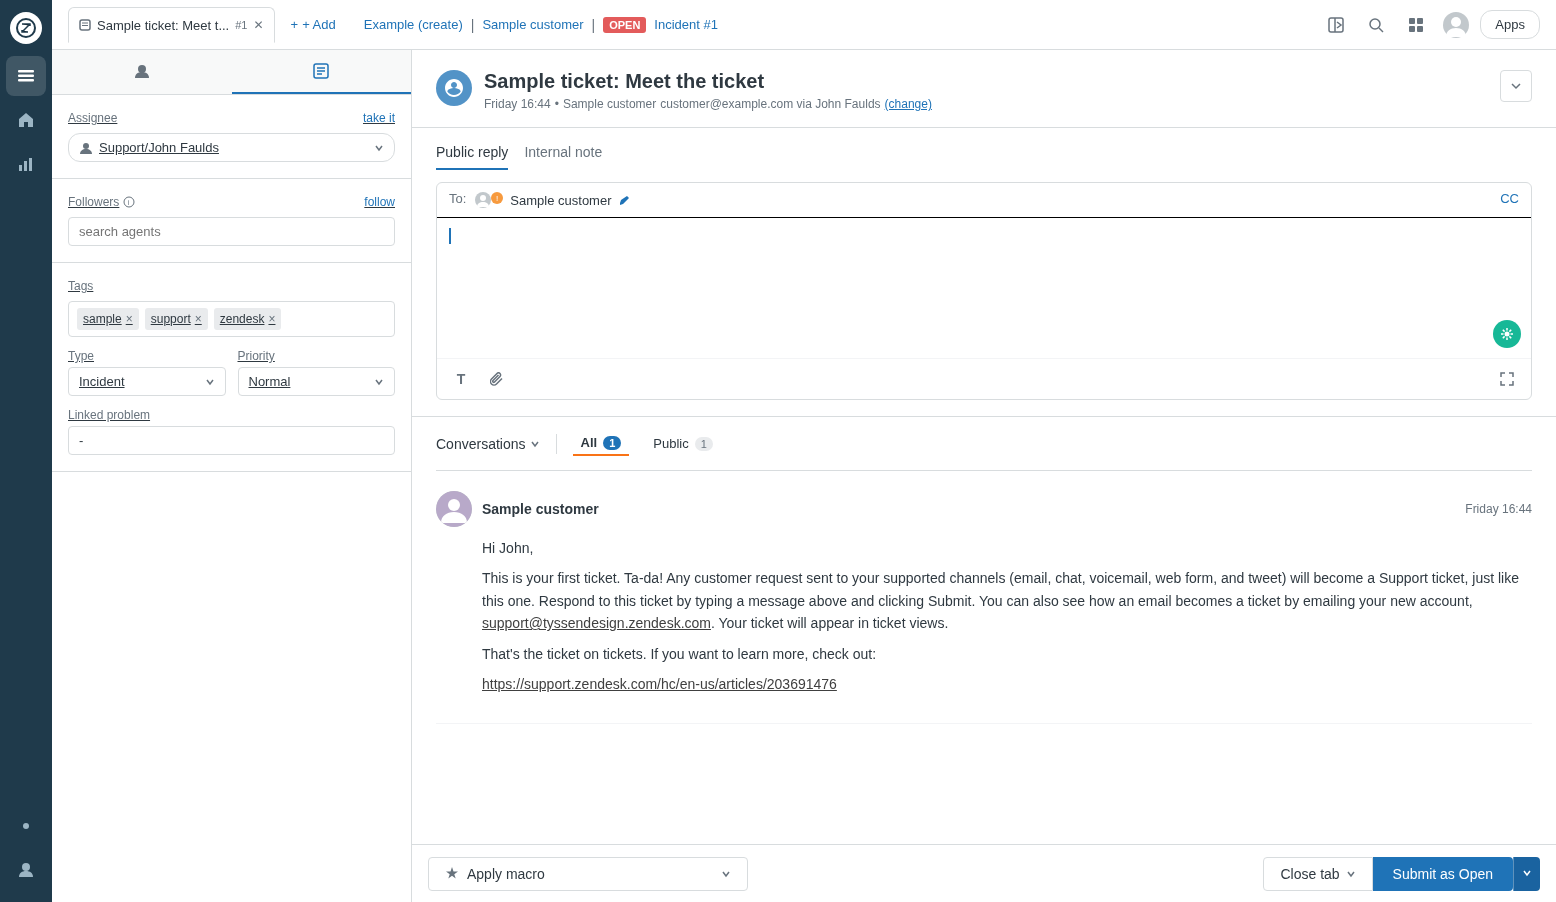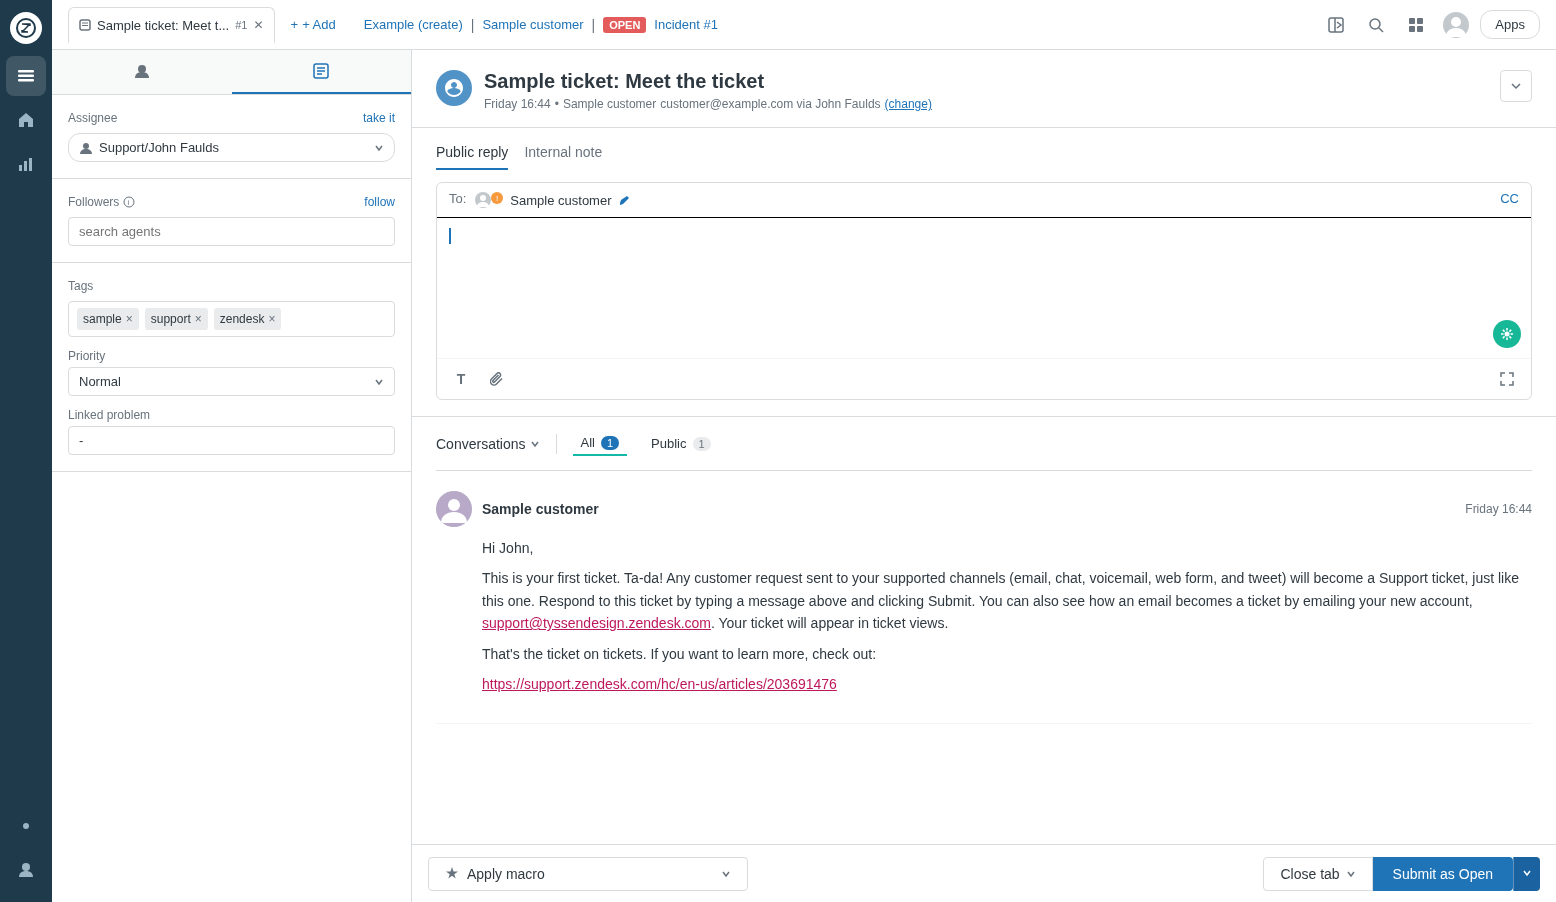--- a/index.html
+++ b/index.html
@@ -128,21 +128,21 @@
     .panel-tab {
       flex: 1;
       height: 44px;
       display: flex; align-items: center; justify-content: center;
       cursor: pointer;
       color: #68737d;
       border-bottom: 2px solid transparent;
     }
     .panel-tab.active { border-bottom-color: #1f73b7; color: #1f73b7; }
 
-    .panel-section { padding: 16px; border-bottom: 1px solid #d8dcde; }
+    .panel-section { padding: 16px; border-bottom: 1px solid #d8dcde; text-decoration: underline; }
     .panel-label { font-size: 12px; color: #68737d; margin-bottom: 8px; display: flex; align-items: center; gap: 4px; }
     .take-it-link { color: #1f73b7; font-size: 12px; cursor: pointer; margin-left: auto; }
     .assignee-select {
       width: 100%;
       border: 1px solid #d8dcde;
       border-radius: 12px;
       padding: 6px 10px;
       background: #fff;
       display: flex; align-items: center; justify-content: space-between;
       cursor: pointer;
@@ -319,22 +319,23 @@
     .conv-divider { width: 1px; height: 20px; background: #d8dcde; }
     .conv-filter {
       display: flex; align-items: center; gap: 6px;
       font-size: 13px;
       cursor: pointer;
       padding: 4px 8px;
       border-radius: 4px;
     }
     .conv-filter.active {
       color: #2f3941;
-      border-bottom: 2px solid #14b8a6;
+      border-bottom: 2px solid #f97316;
       border-radius: 0;
+      font-weight: bold;
     }
     .filter-badge {
       background: #1f73b7;
       color: #fff;
       border-radius: 10px;
       padding: 1px 6px;
       font-size: 11px;
     }
     .filter-badge-grey {
       background: #e9ebed;
@@ -363,21 +364,21 @@
       display: flex; align-items: center; justify-content: center;
       color: #fff;
       font-weight: bold;
       font-size: 14px;
       overflow: hidden;
       flex-shrink: 0;
     }
     .message-author { font-weight: 600; font-size: 14px; }
     .message-time { font-size: 12px; color: #68737d; }
     .message-body { font-size: 14px; line-height: 1.6; color: #2f3941; padding-left: 46px; }
-    .message-body a { color: #be185d; }
+    .message-body a { color: #404040; }
     .message-body p { margin-bottom: 8px; }
 
     
     .bottom-bar {
       height: 58px;
       border-top: 1px solid #d8dcde;
       display: flex; align-items: center;
       padding: 0 16px;
       gap: 12px;
       background: #fff;
@@ -598,20 +599,29 @@
             <span class="tag-x">×</span>
           </div>
           <div class="tag-chip">
             <span>zendesk</span>
             <span class="tag-x">×</span>
           </div>
         </div>
 
         <div class="type-priority-row">
           <div class="field-group">
+            <div class="field-label">Type</div>
+            <div class="field-select">
+              <span>Incident</span>
+              <svg width="10" height="10" viewBox="0 0 10 10">
+                  <polyline points="2,3 5,7 8,3" stroke="#68737d" stroke-width="1.5" fill="none"></polyline>
+                </svg>
+            </div>
+          </div>
+          <div class="field-group">
             <div class="field-label">Priority</div>
             <div class="field-select">
               <span>Normal</span>
               <svg width="10" height="10" viewBox="0 0 10 10">
                   <polyline points="2,3 5,7 8,3" stroke="#68737d" stroke-width="1.5" fill="none"></polyline>
                 </svg>
             </div>
           </div>
         </div>
 

